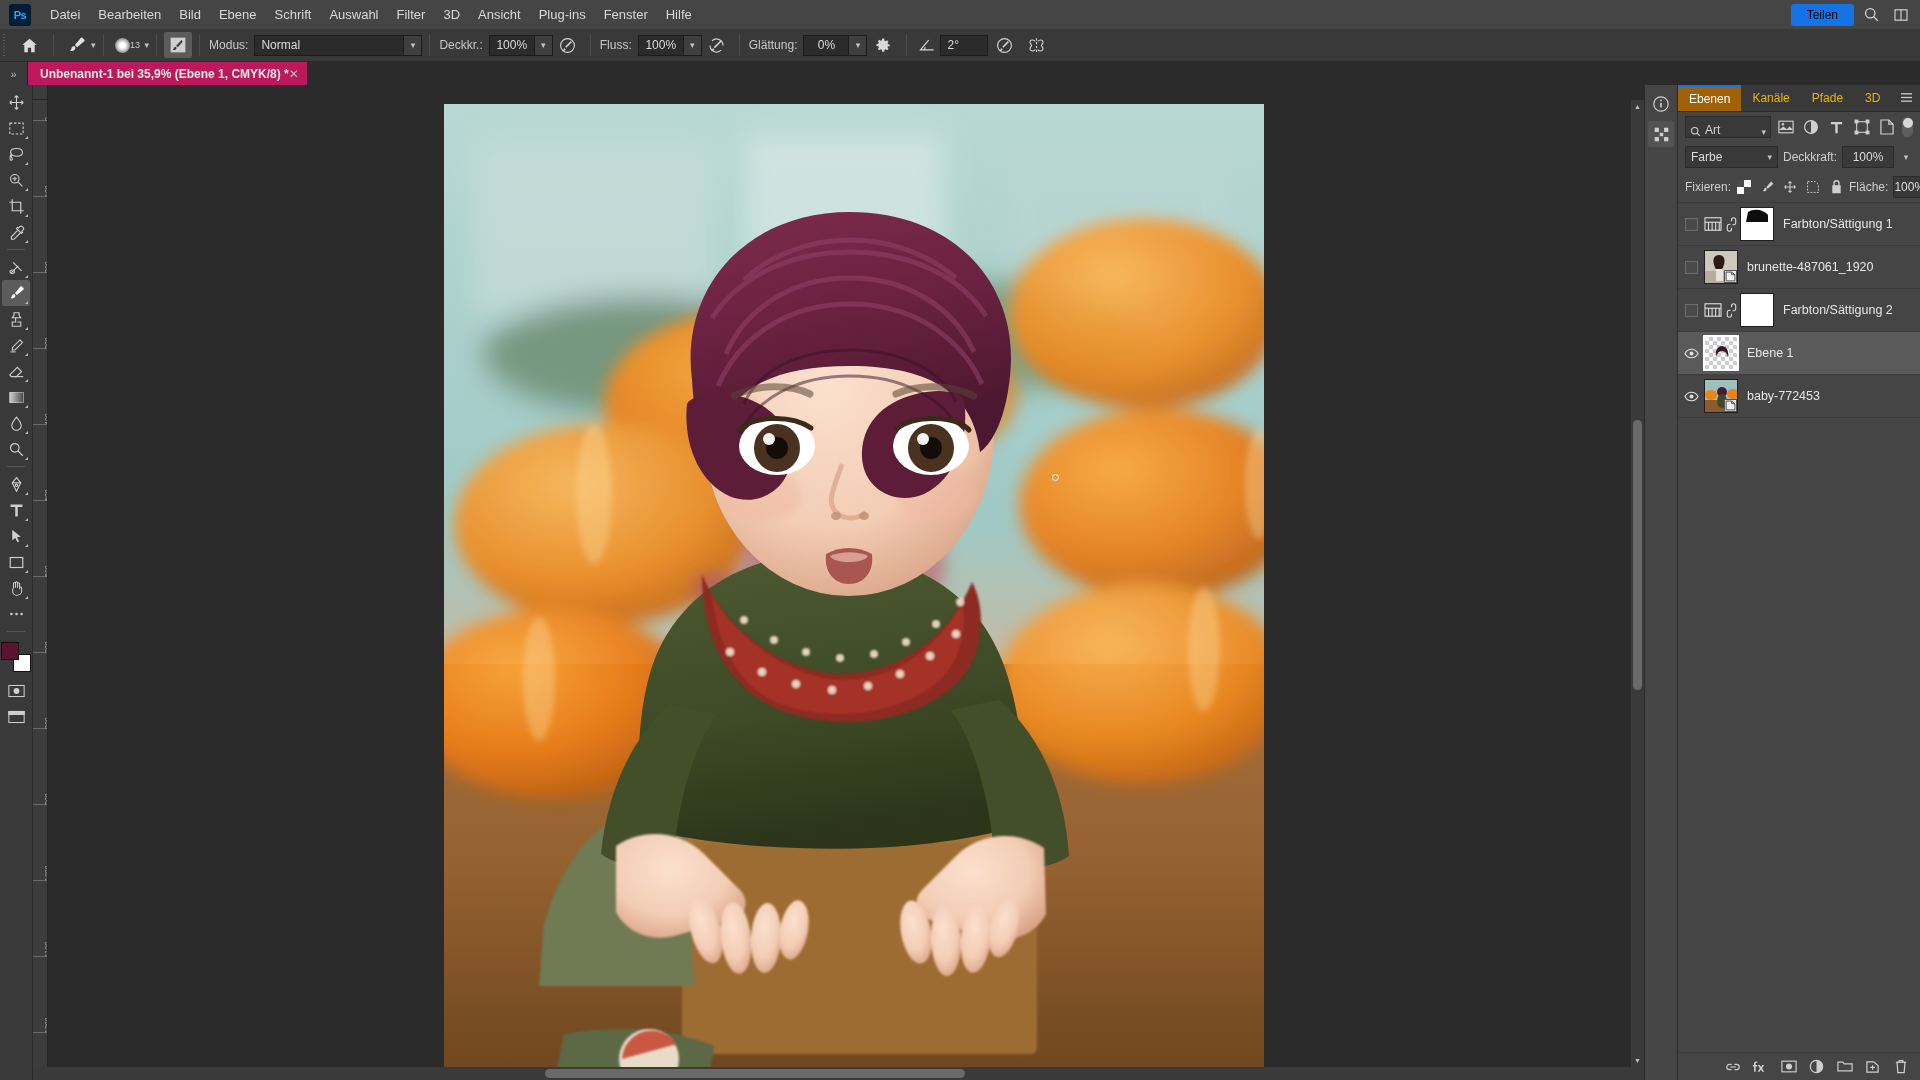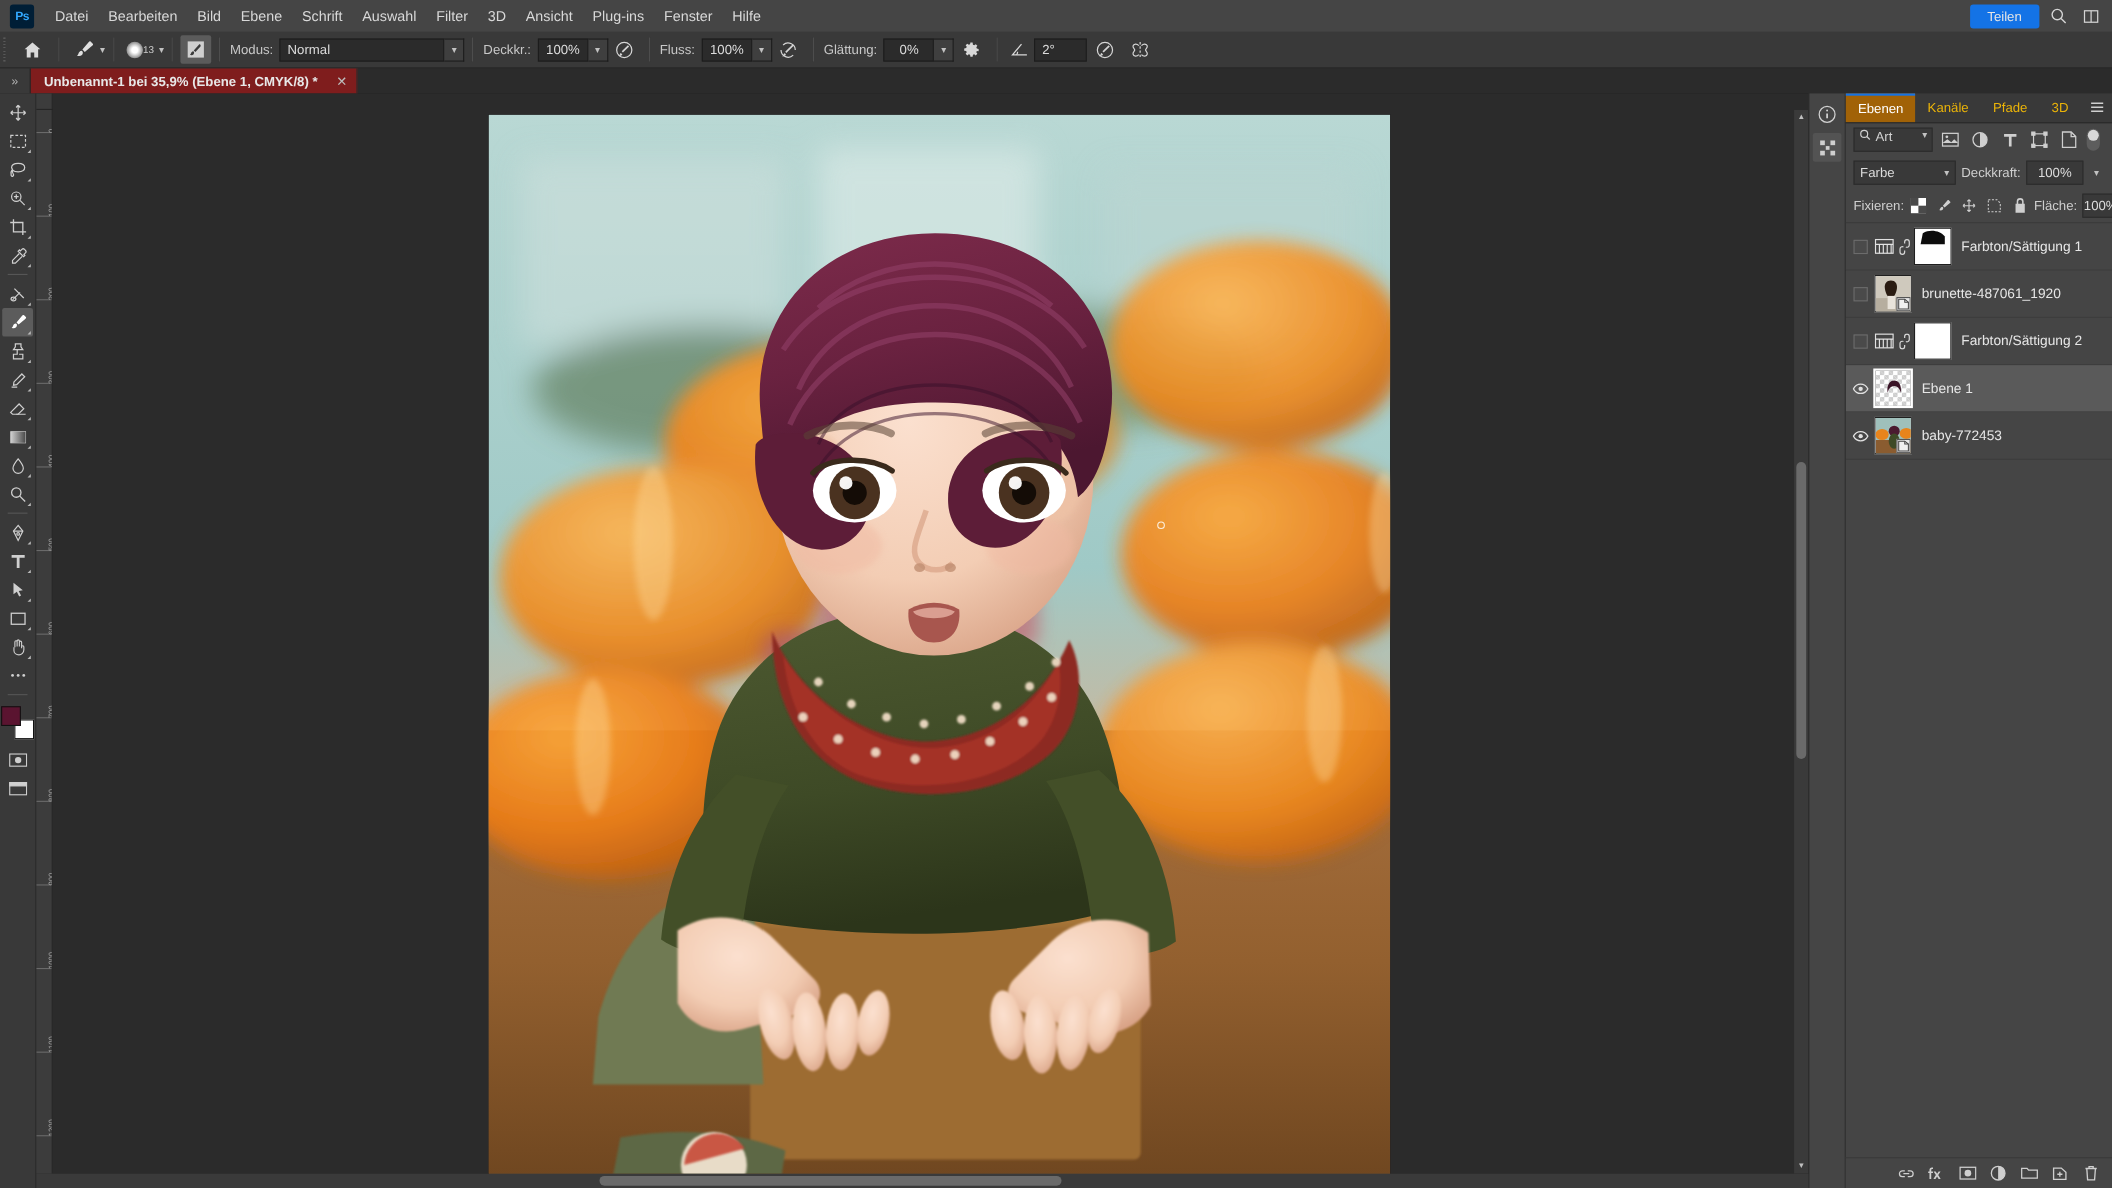--- a/index.html
+++ b/index.html
@@ -11,21 +11,21 @@
     font-size:12px; -webkit-font-smoothing:antialiased;
   }
   .app{position:relative;width:1920px;height:1080px;display:flex;flex-direction:column;}
 
   
   .menubar{height:29px;background:#454545;display:flex;align-items:center;flex:none;position:relative;}
   .ps-logo{width:22px;height:22px;margin:0 10px 0 9px;background:#001e36;border-radius:3px;
      display:flex;align-items:center;justify-content:center;color:#31a8ff;font-weight:bold;font-size:11px;letter-spacing:-.5px;}
   .menu-item{padding:4px 9px;color:#d8d8d8;font-size:13px;cursor:default;white-space:nowrap;}
   .mb-right{position:absolute;right:6px;top:0;height:29px;display:flex;align-items:center;gap:4px;}
-  .share-btn{background:#1473e6;color:#e5e5e5;border-radius:3px;padding:4px 16px;font-size:12px;}
+  .share-btn{background:#1473e6;color:#000000;border-radius:3px;padding:4px 16px;font-size:12px;}
   .ic{display:inline-flex;align-items:center;justify-content:center;}
   .mb-icon{width:26px;height:26px;color:#d0d0d0;}
 
   
   .optionsbar{height:33px;background:#393939;display:flex;align-items:center;flex:none;
      border-bottom:1px solid #2b2b2b;position:relative;}
   .grip{width:9px;height:22px;margin-left:3px;
      background:repeating-linear-gradient(to bottom,#6e6e6e 0 1px,transparent 1px 3px);
      background-size:2px 100%;background-repeat:repeat-y;opacity:.6;}
   .sep{width:1px;height:22px;background:#2d2d2d;margin:0 7px;border-right:1px solid #4d4d4d;}
@@ -39,21 +39,21 @@
   .brush-preview{position:relative;width:34px;height:28px;display:flex;flex-direction:row;align-items:center;justify-content:center;}
   .brush-dot{width:15px;height:15px;border-radius:50%;
      background:radial-gradient(circle,#fff 25%,#cfcfcf 45%,#8d8d8d 70%,#4a4a4a 100%);}
   .brush-num{font-size:9px;color:#c9c9c9;line-height:9px;margin-top:1px;}
   .arrow-glyph{font-size:9px;color:#c2c2c2;}
 
   
   .tabstrip{height:23px;background:#2b2b2b;display:flex;align-items:stretch;flex:none;}
   .tab-expander{width:28px;background:#393939;color:#b5b5b5;display:flex;align-items:center;
      justify-content:center;font-size:11px;border-right:1px solid #222;}
-  .doctab{background:#7f1d1d;display:flex;align-items:center;padding:0 8px 0 12px;gap:17px;
+  .doctab{background:#be185d;display:flex;align-items:center;padding:0 8px 0 12px;gap:0;
      font-size:12px;color:#e8e8e8;border-right:1px solid #2b2b2b;font-weight:bold;}
   .doctab .close{font-size:12px;color:#bdbdbd;}
 
   
   .body{flex:1;display:flex;min-height:0;}
 
   
   .toolbox{width:33px;background:#393939;flex:none;display:flex;flex-direction:column;
      align-items:center;padding-top:4px;border-right:1px solid #2b2b2b;}
   .tool{width:28px;height:26px;display:flex;align-items:center;justify-content:center;
@@ -99,22 +99,22 @@
      color:#cdcdcd;border-radius:2px;}
   .rail-btn.sel{background:#535353;}
   .panelcol{flex:1;display:flex;flex-direction:column;min-width:0;}
   .paneltabs{height:27px;background:#393939;display:flex;align-items:stretch;position:relative;
      border-bottom:1px solid #2b2b2b;}
   .ptab{padding:0 11px;display:flex;align-items:center;font-size:12px;color:#eab308;}
   .ptab.active{background:#a16207;color:#fff;border-top:2px solid #1473e6;}
   .pmenu{position:absolute;right:7px;top:7px;color:#cfcfcf;font-size:12px;line-height:12px;}
   .panelbody{flex:1;background:#454545;display:flex;flex-direction:column;min-height:0;}
   .prow{display:flex;align-items:center;padding:4px 7px;gap:5px;flex:none;}
-  .filter-sel{flex:none;width:72px;height:22px;background:#393939;border:1px solid #2b2b2b;
-     display:flex;align-items:flex-start;padding:0 4px;gap:4px;font-size:12px;color:#d2d2d2;}
+  .filter-sel{flex:none;width:86px;height:22px;background:#393939;border:1px solid #2b2b2b;
+     display:flex;align-items:flex-end;padding:0 4px;gap:4px;font-size:12px;color:#d2d2d2;}
   .ficon{width:22px;height:22px;display:flex;align-items:center;justify-content:center;color:#cfcfcf;}
   .toggle-pill{width:12px;height:20px;background:#5d5d5d;border-radius:6px;position:relative;}
   .toggle-pill::after{content:"";position:absolute;left:1px;top:1px;width:10px;height:10px;
      border-radius:50%;background:#d8d8d8;}
   .blend-sel{flex:1;height:22px;background:#393939;border:1px solid #2b2b2b;display:flex;
      align-items:center;justify-content:space-between;padding:0 5px;font-size:12px;color:#dcdcdc;}
   .op-label{font-size:12px;color:#cfcfcf;white-space:nowrap;}
   .op-field{width:52px;height:22px;background:#393939;border:1px solid #2b2b2b;display:flex;
      align-items:center;justify-content:center;font-size:12px;color:#dcdcdc;}
   .op-arrow{width:14px;font-size:9px;color:#c2c2c2;text-align:center;}

